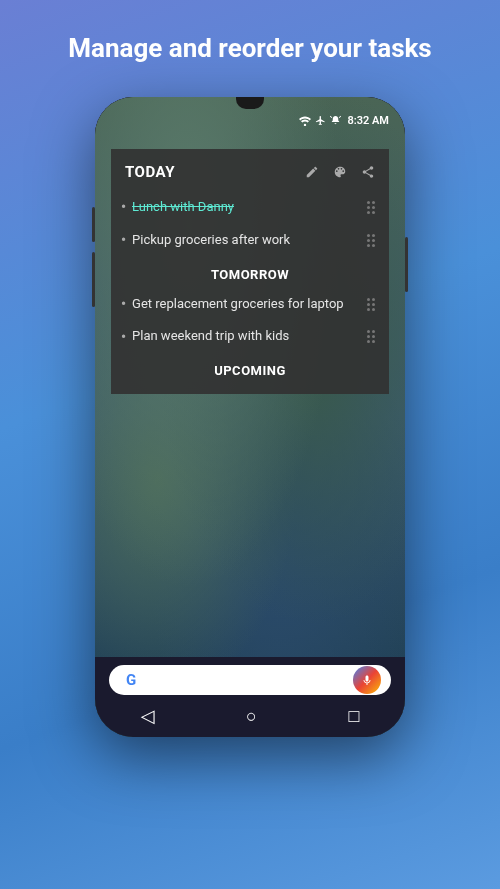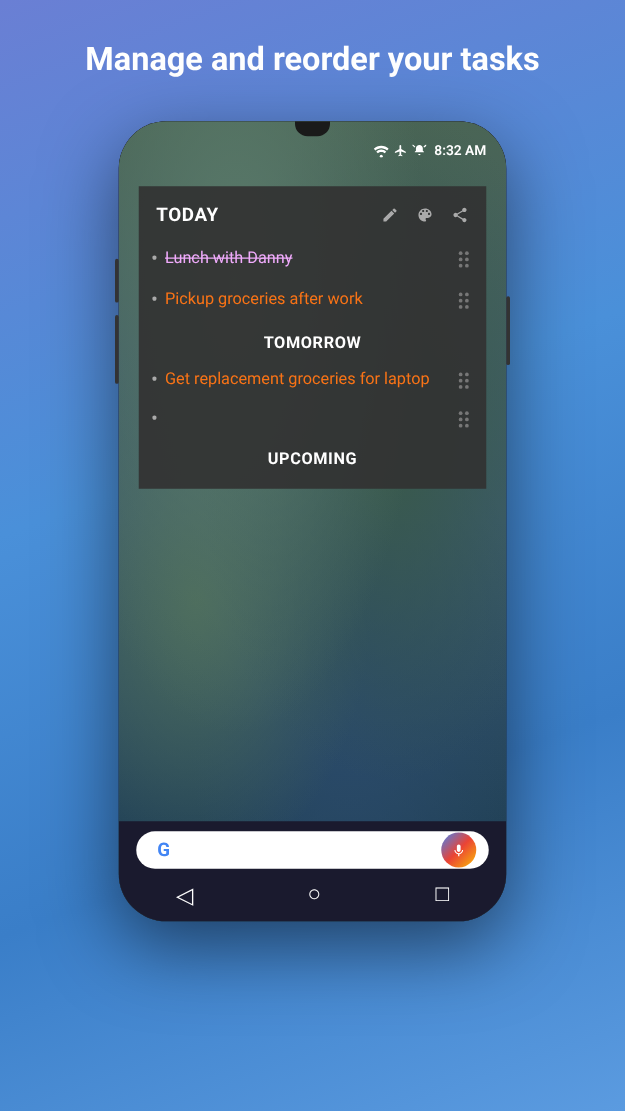--- a/index.html
+++ b/index.html
@@ -188,28 +188,28 @@
     }
 
     .task-bullet {
       color: #aaa;
       font-size: 14px;
       font-weight: bold;
       line-height: 1;
     }
 
     .task-text {
-      color: #f97316;
+      color: #e5e5e5;
       font-size: 13px;
       line-height: 1.3;
     }
 
     .task-text.strikethrough {
       text-decoration: line-through;
-      color: #f0abfc;
+      color: #5eead4;
     }
 
     .drag-handle {
       display: flex;
       flex-direction: column;
       gap: 2px;
       cursor: grab;
     }
 
     .drag-dot-row {
@@ -404,20 +404,21 @@
                 <div class="drag-dot"></div>
                 <div class="drag-dot"></div>
               </div>
           </div>
         </div>
 
 
         <div class="task-item">
           <div class="task-left">
             <span class="task-bullet">•</span>
+            <span class="task-text">Plan weekend trip with kids</span>
           </div>
           <div class="drag-handle">
             <div class="drag-dot-row">
                 <div class="drag-dot"></div>
                 <div class="drag-dot"></div>
               </div>
             <div class="drag-dot-row">
                 <div class="drag-dot"></div>
                 <div class="drag-dot"></div>
               </div>

